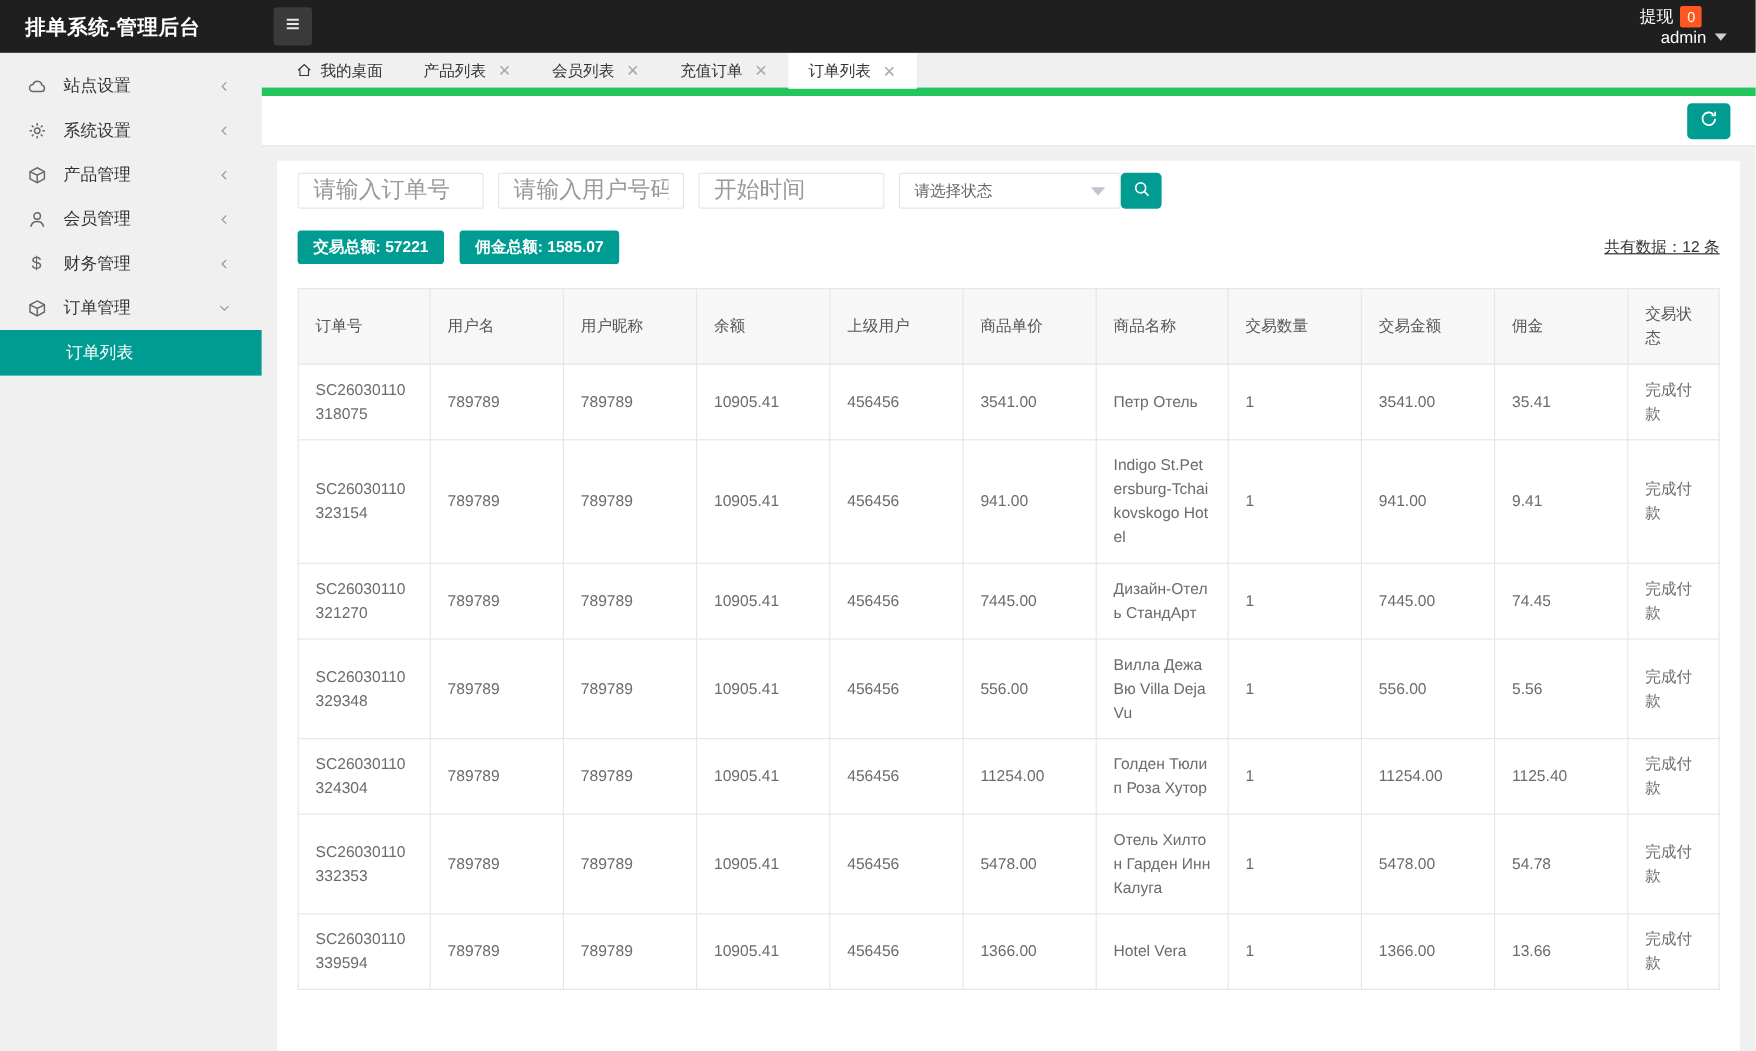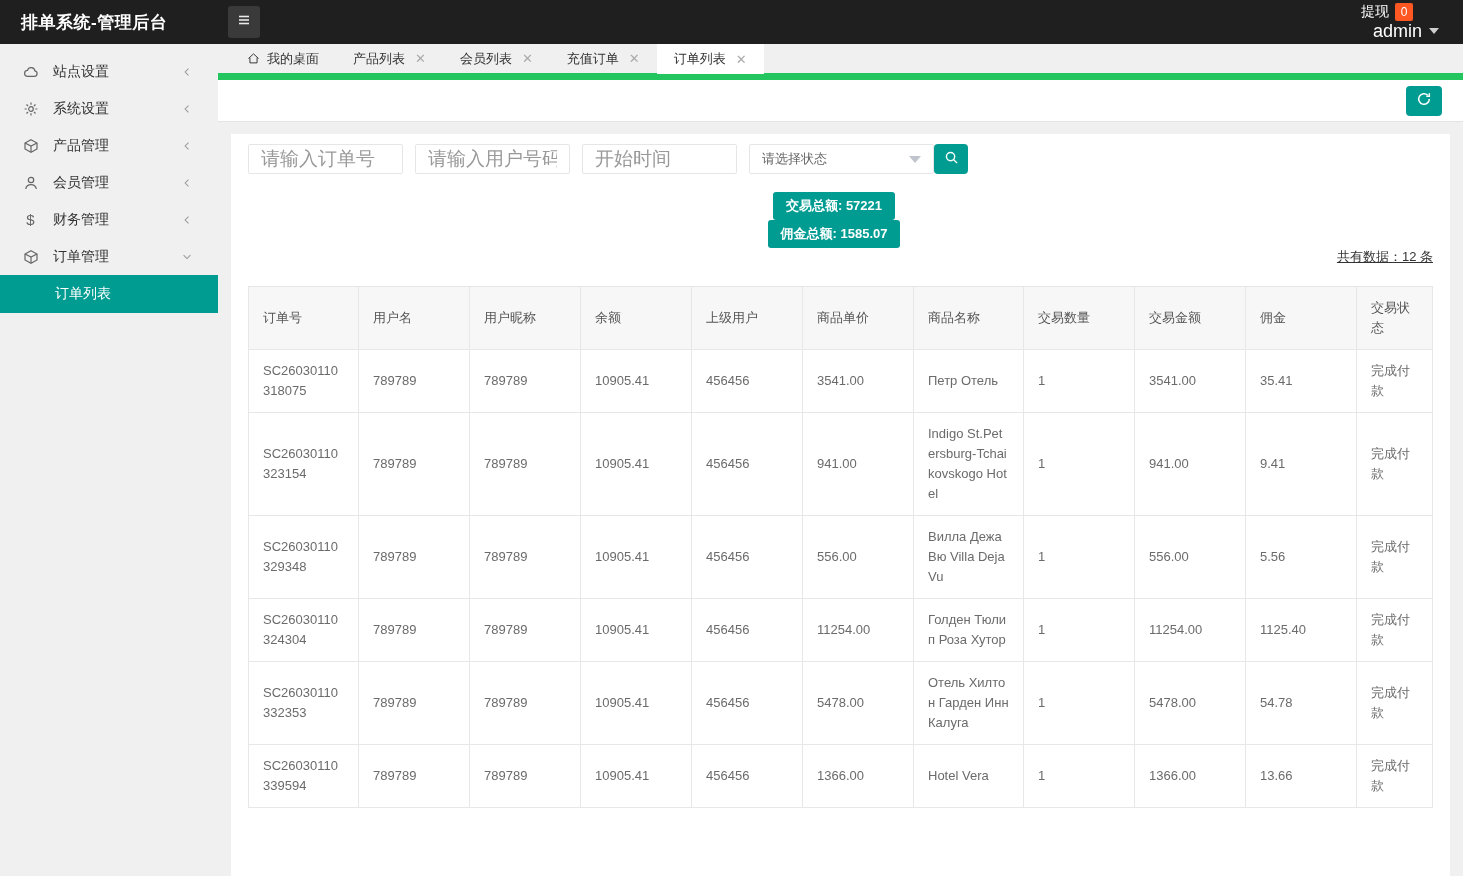--- a/index.html
+++ b/index.html
@@ -7,21 +7,21 @@
   html,body{ width:1463px; height:876px; overflow:hidden; }
   body{ font-family:"Liberation Sans","DejaVu Sans",sans-serif; background:#f0f0f0; color:#333; }
 
   
   .topbar{ position:absolute; top:0; left:0; width:1463px; height:44px; background:#1f1f1f; display:flex; align-items:center; z-index:30; }
   .brand{ width:218px; flex:0 0 218px; color:#fff; font-size:17px; font-weight:bold; padding-left:21px; letter-spacing:.5px; }
   .hamburger{ width:32px; height:32px; margin-left:10px; background:#3a3a3a; border-radius:3px; display:flex; align-items:center; justify-content:center; cursor:pointer; }
   .topbar-right{ margin-left:auto; display:flex; align-items:center; padding-right:24px;flex-direction:column; }
   .withdraw{ display:flex; align-items:center; color:#fff; font-size:14px; cursor:pointer; }
   .badge{ display:inline-block; min-width:18px; height:18px; line-height:18px; padding:0 5px; margin-left:6px; background:var(--orange); color:#fff; font-size:12px; text-align:center; border-radius:2px; }
-  .user{ display:flex; align-items:center; color:#fff; font-size:18px; margin-left:38px; cursor:pointer; }
+  .user{ display:flex; align-items:center; color:#fff; font-size:14px; margin-left:38px; cursor:pointer; }
   .caret-down{ width:0; height:0; border-left:5px solid transparent; border-right:5px solid transparent; border-top:6px solid #cfcfcf; margin-left:7px; }
 
   
   .sidebar{ position:absolute; top:44px; left:0; width:218px; bottom:0; background:#f0f0f0; z-index:20; }
   .side-nav{ padding-top:9px; }
   .side-item{ height:37px; display:flex; align-items:center; padding:0 25px 0 22px; cursor:pointer; color:#333; font-size:14px; }
   .side-item .ico{ width:17px; height:17px; margin-right:14px; display:inline-flex; align-items:center; justify-content:center; color:#666; }
   .side-item .lbl{ flex:1; }
   .side-item .chev{ color:#999; display:inline-flex; }
   .side-sub-active{ height:38px; background:var(--teal); color:#fff; font-size:14px; display:flex; align-items:center; padding-left:55px; cursor:pointer; }
@@ -39,21 +39,21 @@
 
   .panel{ margin:12px 13px 0 13px; background:#fff; padding:10px 17px 20px 17px; min-height:760px; }
 
   .filters{ display:flex; align-items:center; }
   .f-input{ width:155px; height:30px; border:1px solid #e6e6e6; border-radius:2px; padding:0 12px; font-size:19px; color:#333; margin-right:12px; outline:none; font-family:inherit; background:#fff; }
   .f-input::placeholder{ color:#999; }
   .f-select{ width:185px; height:30px; border:1px solid #e6e6e6; border-radius:2px; padding:0 12px; font-size:13px; color:#666; background:#fff; display:flex; align-items:center; justify-content:space-between; cursor:pointer; }
   .f-select .caret{ width:0; height:0; border-left:6px solid transparent; border-right:6px solid transparent; border-top:7px solid #c0c4cc; }
   .search-btn{ width:34px; height:30px; background:var(--teal); border:none; border-radius:4px; display:flex; align-items:center; justify-content:center; cursor:pointer; }
 
-  .summary{ display:flex; align-items:center; margin-top:18px;flex-direction:column; }
+  .summary{ display:flex; align-items:center; margin-top:18px; }
   .pill{ height:28px; background:var(--teal); color:#fff; font-size:13px; font-weight:bold; border-radius:3px; display:flex; align-items:center; padding:0 13px; margin-right:13px; cursor:default; }
   .count{ margin-left:auto; font-size:13px; color:#333;text-decoration:underline; }
 
   .tbl-wrap{ margin-top:20px; }
   table{ width:100%; border-collapse:collapse; table-layout:fixed; }
   th,td{ border:1px solid #e7e7e7; padding:11px 14px; font-size:13px; text-align:left; vertical-align:middle; word-break:break-all; line-height:20px; font-weight:normal; }
   th{ background:#f7f7f7; color:#555; }
   td{ color:#6b6b6b; }
 </style>
 </head>
@@ -298,20 +298,33 @@
               <td>10905.41</td>
               <td>456456</td>
               <td>941.00</td>
               <td>Indigo St.Petersburg-Tchaikovskogo Hotel</td>
               <td>1</td>
               <td>941.00</td>
               <td>9.41</td>
               <td>完成付款</td>
             </tr>
 
+            <tr>
+              <td>SC26030110321270</td>
+              <td>789789</td>
+              <td>789789</td>
+              <td>10905.41</td>
+              <td>456456</td>
+              <td>7445.00</td>
+              <td>Дизайн-Отель СтандАрт</td>
+              <td>1</td>
+              <td>7445.00</td>
+              <td>74.45</td>
+              <td>完成付款</td>
+            </tr>
 
             <tr>
               <td>SC26030110329348</td>
               <td>789789</td>
               <td>789789</td>
               <td>10905.41</td>
               <td>456456</td>
               <td>556.00</td>
               <td>Вилла Дежа Вю Villa Deja Vu</td>
               <td>1</td>

